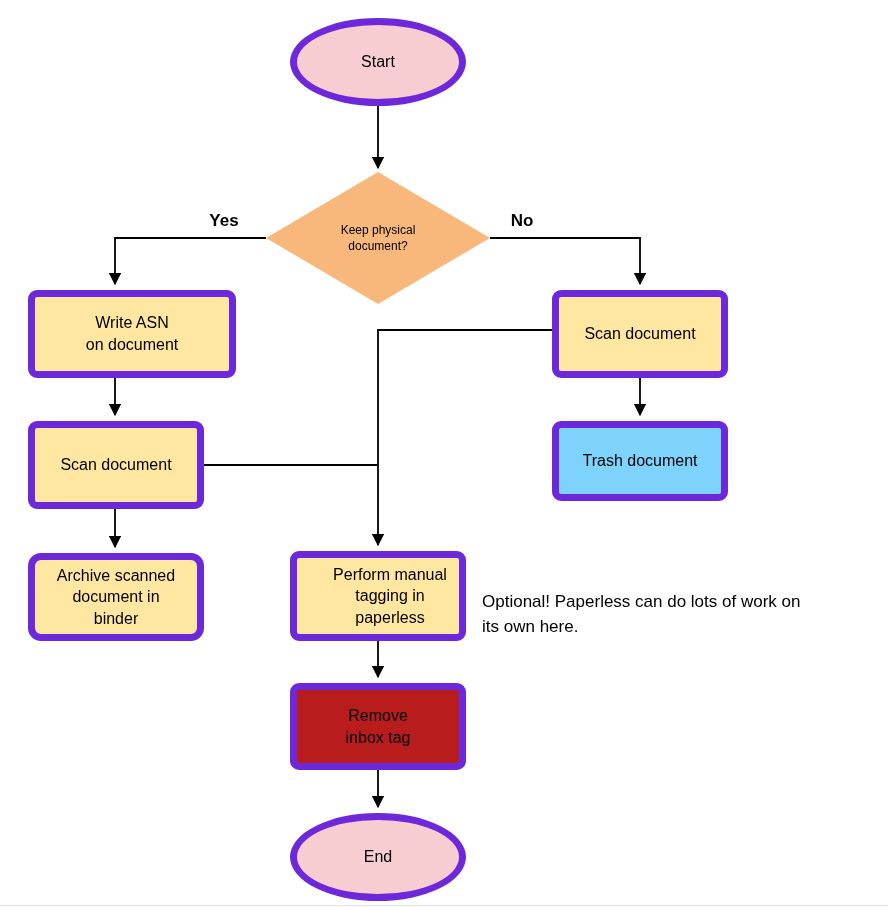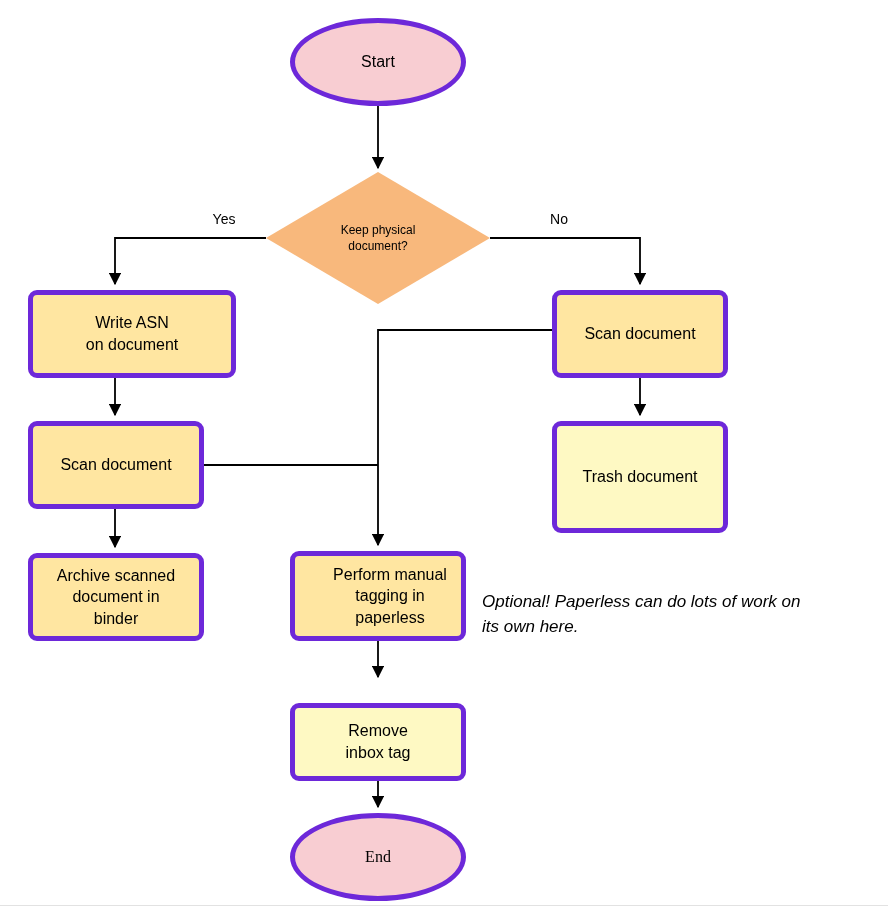--- a/index.html
+++ b/index.html
@@ -12,46 +12,46 @@
     background: #ffffff;
     overflow: hidden;
   }
   .layer { position: absolute; top: 0; left: 0; }
   .node {
     position: absolute;
     display: flex;
     align-items: center;
     justify-content: center;
     text-align: center;
-    border: 5px solid #6d28d9;
+    border: 7px solid #6d28d9;
     font-size: 16px;
     line-height: 1.35;
     white-space: pre-line;
     padding: 4px 8px;
   }
   .terminator { border-radius: 50%; }
   .process { border-radius: 9px; }
   .decision-label {
     position: absolute;
     display: flex;
     align-items: center;
     justify-content: center;
     text-align: center;
     font-size: 12px;
     line-height: 1.35;
     white-space: pre-line;
   }
   .edge-label {
     position: absolute;
-    font-size: 14px;
+    font-size: 17px;
     text-align: center;
+    font-weight: bold;
   }
   .annotation {
     position: absolute;
-    font-style: italic;
     font-size: 17px;
     line-height: 1.45;
     white-space: pre-line;
   }
   .bottom-divider {
     position: absolute;
     left: 0;
     top: 905px;
     width: 888px;
     border-top: 1px solid #e2e2e2;
@@ -85,41 +85,41 @@
     <polygon points="378,172 490,238 378,304 266,238" stroke-width="2" stroke-linejoin="round" fill="#f8b87c"></polygon>
   </svg>
 
   <div class="node terminator" style="left: 290px; top: 18px; width: 176px; height: 88px; background-color: rgb(248, 205, 210);">Start</div>
 
   <div class="decision-label" style="left:286px; top:206px; width:184px; height:64px;">Keep physical
 document?</div>
 
   <div class="edge-label" style="left:198px; top:211px; width:52px;">Yes</div>
 
-  <div class="edge-label" style="left:524px; top:211px; width:44px;text-align:right;">No</div>
+  <div class="edge-label" style="left:500px; top:211px; width:44px;">No</div>
 
   <div class="node process" style="left: 28px; top: 290px; width: 208px; height: 88px; background-color: rgb(255, 230, 161);">Write ASN
 on document</div>
 
   <div class="node process" style="left: 28px; top: 421px; width: 176px; height: 88px; background-color: rgb(255, 230, 161);">Scan document</div>
 
-  <div class="node process" style="left: 28px; top: 553px; width: 176px; height: 88px; background-color: rgb(255, 230, 161);">Archive scanned
+  <div class="node process" style="left: 28px; top: 553px; width: 176px; height: 88px; background-color: rgb(255, 230, 161); border-radius: 13px;">Archive scanned
 document in
 binder</div>
 
   <div class="node process" style="left: 552px; top: 290px; width: 176px; height: 88px; background-color: rgb(255, 230, 161);">Scan document</div>
 
-  <div class="node process" style="left: 552px; top: 421px; width: 176px; height: 112px; background-color: #fef9c3;">Trash document</div>
+  <div class="node process" style="left: 552px; top: 421px; width: 176px; height: 80px; background-color: #7dd3fc;">Trash document</div>
 
   <div class="node process" style="left: 290px; top: 551px; width: 176px; height: 90px; background-color: rgb(255, 230, 161); padding-left: 32px;">Perform manual
 tagging in
 paperless</div>
 
   <div class="annotation" style="left:482px; top:590px; width:400px;">Optional! Paperless can do lots of work on
 its own here.</div>
 
-  <div class="node process" style="left: 290px; top: 703px; width: 176px; height: 78px; background-color: #fef9c3;">Remove
+  <div class="node process" style="left: 290px; top: 683px; width: 176px; height: 87px; background-color: #b91c1c;">Remove
 inbox tag</div>
 
-  <div class="node terminator" style="left: 290px; top: 813px; width: 176px; height: 88px; background-color: rgb(248, 205, 210); font-family: Liberation Serif, serif;">End</div>
+  <div class="node terminator" style="left: 290px; top: 813px; width: 176px; height: 88px; background-color: rgb(248, 205, 210);">End</div>
 
   <div class="bottom-divider"></div>
 </div>
 
 </body></html>

